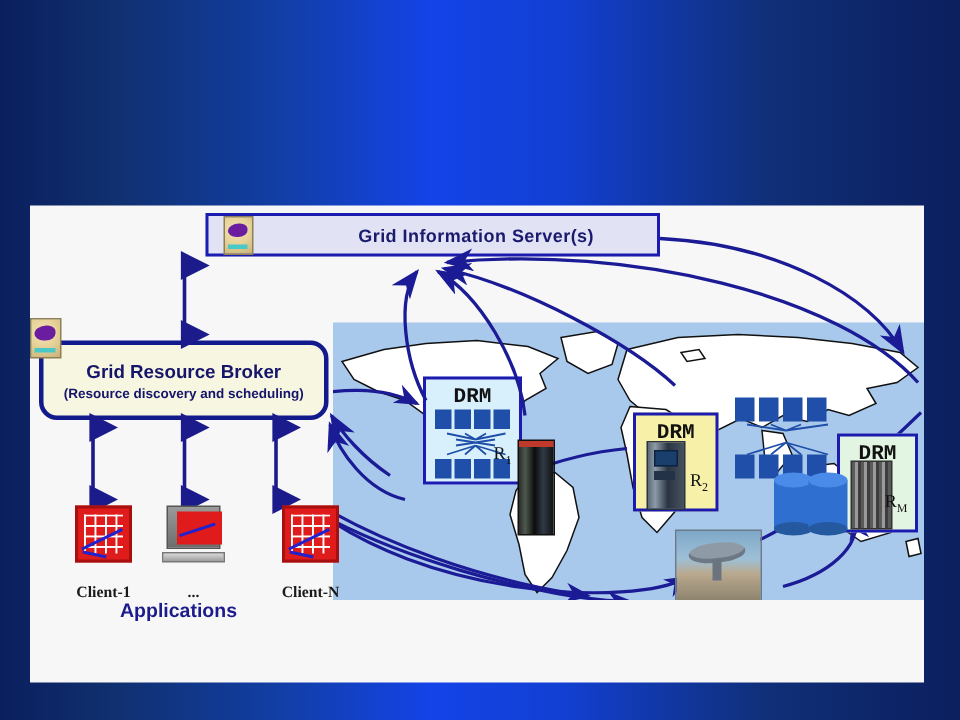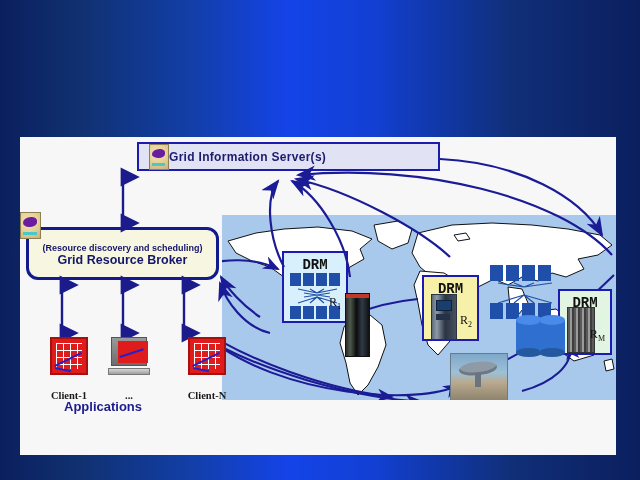--- a/index.html
+++ b/index.html
@@ -38,22 +38,22 @@
   }
   #gis-icon:before{
     content:"";position:absolute;left:2px;top:4px;width:13px;height:9px;
     background:#6a1d9e;border-radius:60% 40% 50% 45%;
   }
   #gis-icon:after{
     content:"";position:absolute;left:2px;bottom:3px;width:13px;height:3px;
     background:#49c8c8;
   }
   #gis-label{
-    flex:1;text-align:left;font-size:12px;font-weight:bold;color:#1b1b6e;
-    letter-spacing:.3px;padding-right:17px;
+    flex:1;text-align:right;font-size:12px;font-weight:bold;color:#1b1b6e;
+    letter-spacing:.3px;padding-right:42px;
   }
 
   
   #broker{
     position:absolute;left:6px;top:90px;width:193px;height:53px;
     background:#f7f6e0;border:3px solid #131b8c;border-radius:12px;
     box-sizing:border-box;display:flex;flex-direction:column;
     align-items:center;justify-content:center;
   }
   #broker-title{font-size:12.5px;font-weight:bold;color:#15156b;}
@@ -205,21 +205,21 @@
   }
   .client-label{
     margin-top:15px;font-size:10.5px;font-weight:bold;color:#1a1a1a;
     font-family:"Liberation Serif",serif;
   }
   #client1{left:22px;top:200px;}
   #client2{left:82px;top:200px;}
   #client3{left:160px;top:200px;}
 
   #applications{
-    position:absolute;left:44px;top:262px;width:110px;text-align:left;
+    position:absolute;left:44px;top:262px;width:110px;text-align:center;
     font-size:13px;font-weight:bold;color:#1b1b8c;
   }
   #global-resources{
     position:absolute;left:300px;top:285px;width:200px;text-align:center;
     font-size:13px;font-weight:bold;color:#1b1b8c;
   }
 </style>
 </head>
 <body>
 
@@ -349,22 +349,22 @@
 
       <div id="telescope"></div>
     </div>
 
     <div id="gis-box">
       <div id="gis-icon"></div>
       <div id="gis-label">Grid Information Server(s)</div>
     </div>
 
     <div id="broker">
+      <div id="broker-title">Grid Resource Broker</div>
       <div id="broker-sub">(Resource discovery and scheduling)</div>
-      <div id="broker-title">Grid Resource Broker</div>
     </div>
     <div id="broker-icon"></div>
 
     <svg id="arrow-layer" viewBox="0 0 596 318">
       <defs>
         <marker id="m-up" markerWidth="9" markerHeight="9" refX="4" refY="7" orient="auto">
           <path d="M4,0 L8,8 L0,8 Z" fill="#1b1b8c"></path>
         </marker>
         <marker id="m-dn" markerWidth="9" markerHeight="9" refX="4" refY="7" orient="auto">
           <path d="M4,0 L8,8 L0,8 Z" fill="#1b1b8c"></path>

